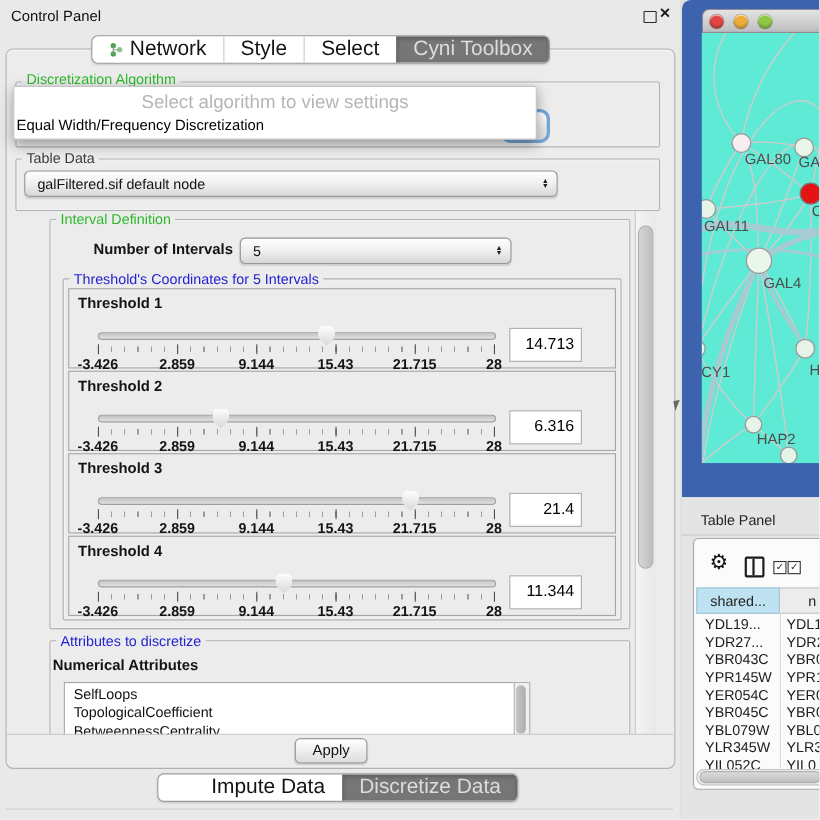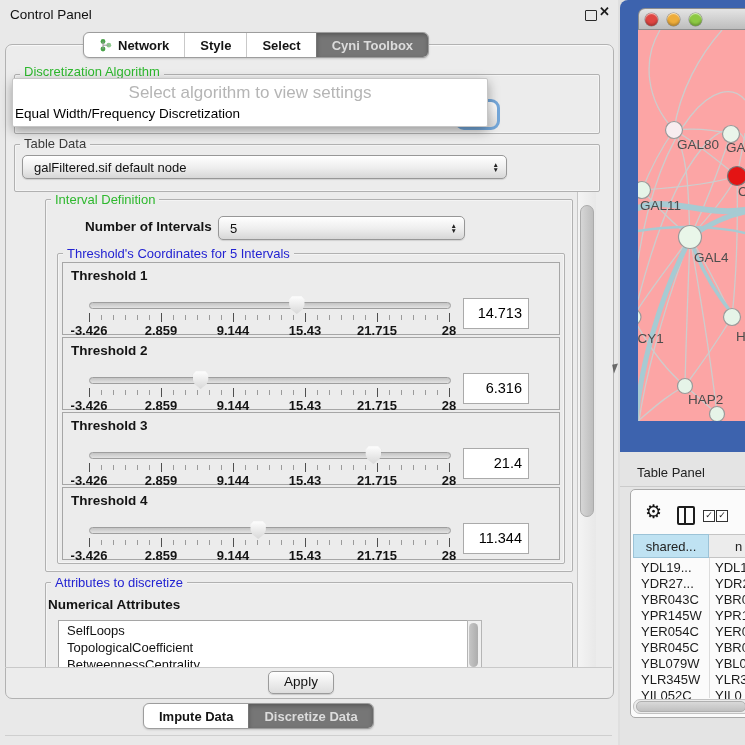--- a/index.html
+++ b/index.html
@@ -9,25 +9,25 @@
   
   .cp{position:absolute;left:0;top:0;width:618px;height:745px;background:#e9e9e9;}
   .cp-title{position:absolute;left:10px;top:7px;font-size:13.5px;color:#111;}
   .float-btn{position:absolute;left:585px;top:10px;width:10px;height:9px;border:1.5px solid #2b2b2b;border-radius:1px;}
   .close-btn{position:absolute;left:599px;top:4px;font-size:13px;font-weight:bold;color:#1b1b1b;}
   .cp-body{position:absolute;left:5px;top:44px;width:607px;height:653px;border:1px solid #b2b2b2;border-radius:7px;background:#ececec;box-shadow:inset 0 1px 0 #f8f8f8;}
   .cp-frame-bottom{position:absolute;left:5px;top:735px;width:607px;height:1px;background:#cfcfcf;}
 
   
   .tabbar{position:absolute;display:flex;height:24px;border:1px solid #9d9d9d;border-radius:6px;background:#fff;overflow:hidden;box-shadow:0 1px 2px rgba(0,0,0,.15);z-index:20;}
-  .tabbar .seg{display:flex;align-items:center;gap:6px;padding:0 15px;font-size:13px;font-weight:700;color:#141414;border-left:1px solid #c9c9c9;white-space:nowrap;}
+  .tabbar .seg{display:flex;align-items:center;gap:6px;padding:0 15px;font-size:19px;font-weight:400;color:#141414;border-left:1px solid #c9c9c9;white-space:nowrap;}
   .tabbar .seg:first-child{border-left:none;}
   .tabbar .seg.selected{background:#767676;color:#dcdcdc;border-left-color:#767676;box-shadow:inset 0 2px 4px rgba(0,0,0,.25);}
   #top-tabs{left:83px;top:32px;}
-  #bottom-tabs{left:143px;top:703px;}
+  #bottom-tabs{left:143px;top:703px;padding-left:33px;}
 
   
   .groupbox{position:absolute;border:1px solid #b1b1b1;border-radius:2px;box-shadow:inset 0 0 0 1px rgba(255,255,255,.45);}
   .group-title{position:absolute;background:#ececec;padding:0 4px;font-size:13px;white-space:nowrap;z-index:2;}
   .t-green{color:#2eb82e;}
   .t-blue{color:#2323d2;}
   .t-plain{color:#3a3a3a;}
 
   
   .combo{position:absolute;border:1px solid #979797;border-radius:5px;
@@ -74,21 +74,21 @@
   .footer-sep{position:absolute;left:5px;top:667px;width:607px;height:1px;background:#c9c9c9;}
   .push-btn{position:absolute;left:268px;top:671px;width:64px;height:21px;border:1px solid #9b9b9b;border-radius:5px;
             background:linear-gradient(#ffffff,#ececec 55%,#dddddd);text-align:center;line-height:20px;font-size:13.5px;color:#111;
             box-shadow:0 1px 1px rgba(0,0,0,.15);}
 
   
   .net-window{position:absolute;left:620px;top:0;width:125px;height:452px;background:#3d63ae;border-top-left-radius:8px;}
   .mac-bar{position:absolute;left:18px;top:8px;width:107px;height:22px;background:linear-gradient(#e4e4e4,#bdbdbd);
            border:1px solid #8d8d8d;border-right:none;border-top-left-radius:7px;box-sizing:border-box;}
   .tl{position:absolute;top:4px;width:13px;height:13px;border-radius:50%;box-shadow:inset 0 1px 1px rgba(255,255,255,.7),inset 0 -2px 2px rgba(0,0,0,.22),0 0 0 .5px rgba(0,0,0,.35);}
-  .net-canvas{position:absolute;left:18px;top:30px;width:107px;height:391px;background:#fca5a5;overflow:hidden;}
+  .net-canvas{position:absolute;left:18px;top:30px;width:107px;height:391px;background:#5eead4;overflow:hidden;}
 
   
   .table-panel{position:absolute;left:620px;top:452px;width:125px;height:293px;background:#e4e4e4;}
   .tp-title{position:absolute;left:17px;top:13px;font-size:13px;color:#222;}
   .tp-sep{position:absolute;left:0;top:34px;width:125px;height:1px;background:#cbcbcb;}
   .tbl{position:absolute;left:10px;top:37px;width:120px;height:227px;background:#fbfbfb;border:1px solid #a9a9a9;border-radius:5px;overflow:hidden;}
   .gear{position:absolute;left:14px;top:12px;font-size:19px;color:#111;line-height:19px;}
   .split-icon{position:absolute;left:46px;top:16px;width:14px;height:15px;border:2px solid #1c1c1c;border-radius:2px;}
   .split-icon::after{content:"";position:absolute;left:5px;top:0;width:2px;height:100%;background:#1c1c1c;}
   .cb{position:absolute;top:20px;width:10px;height:10px;border:1.5px solid #333;background:#fff;font-size:9px;line-height:9px;text-align:center;color:#222;}

